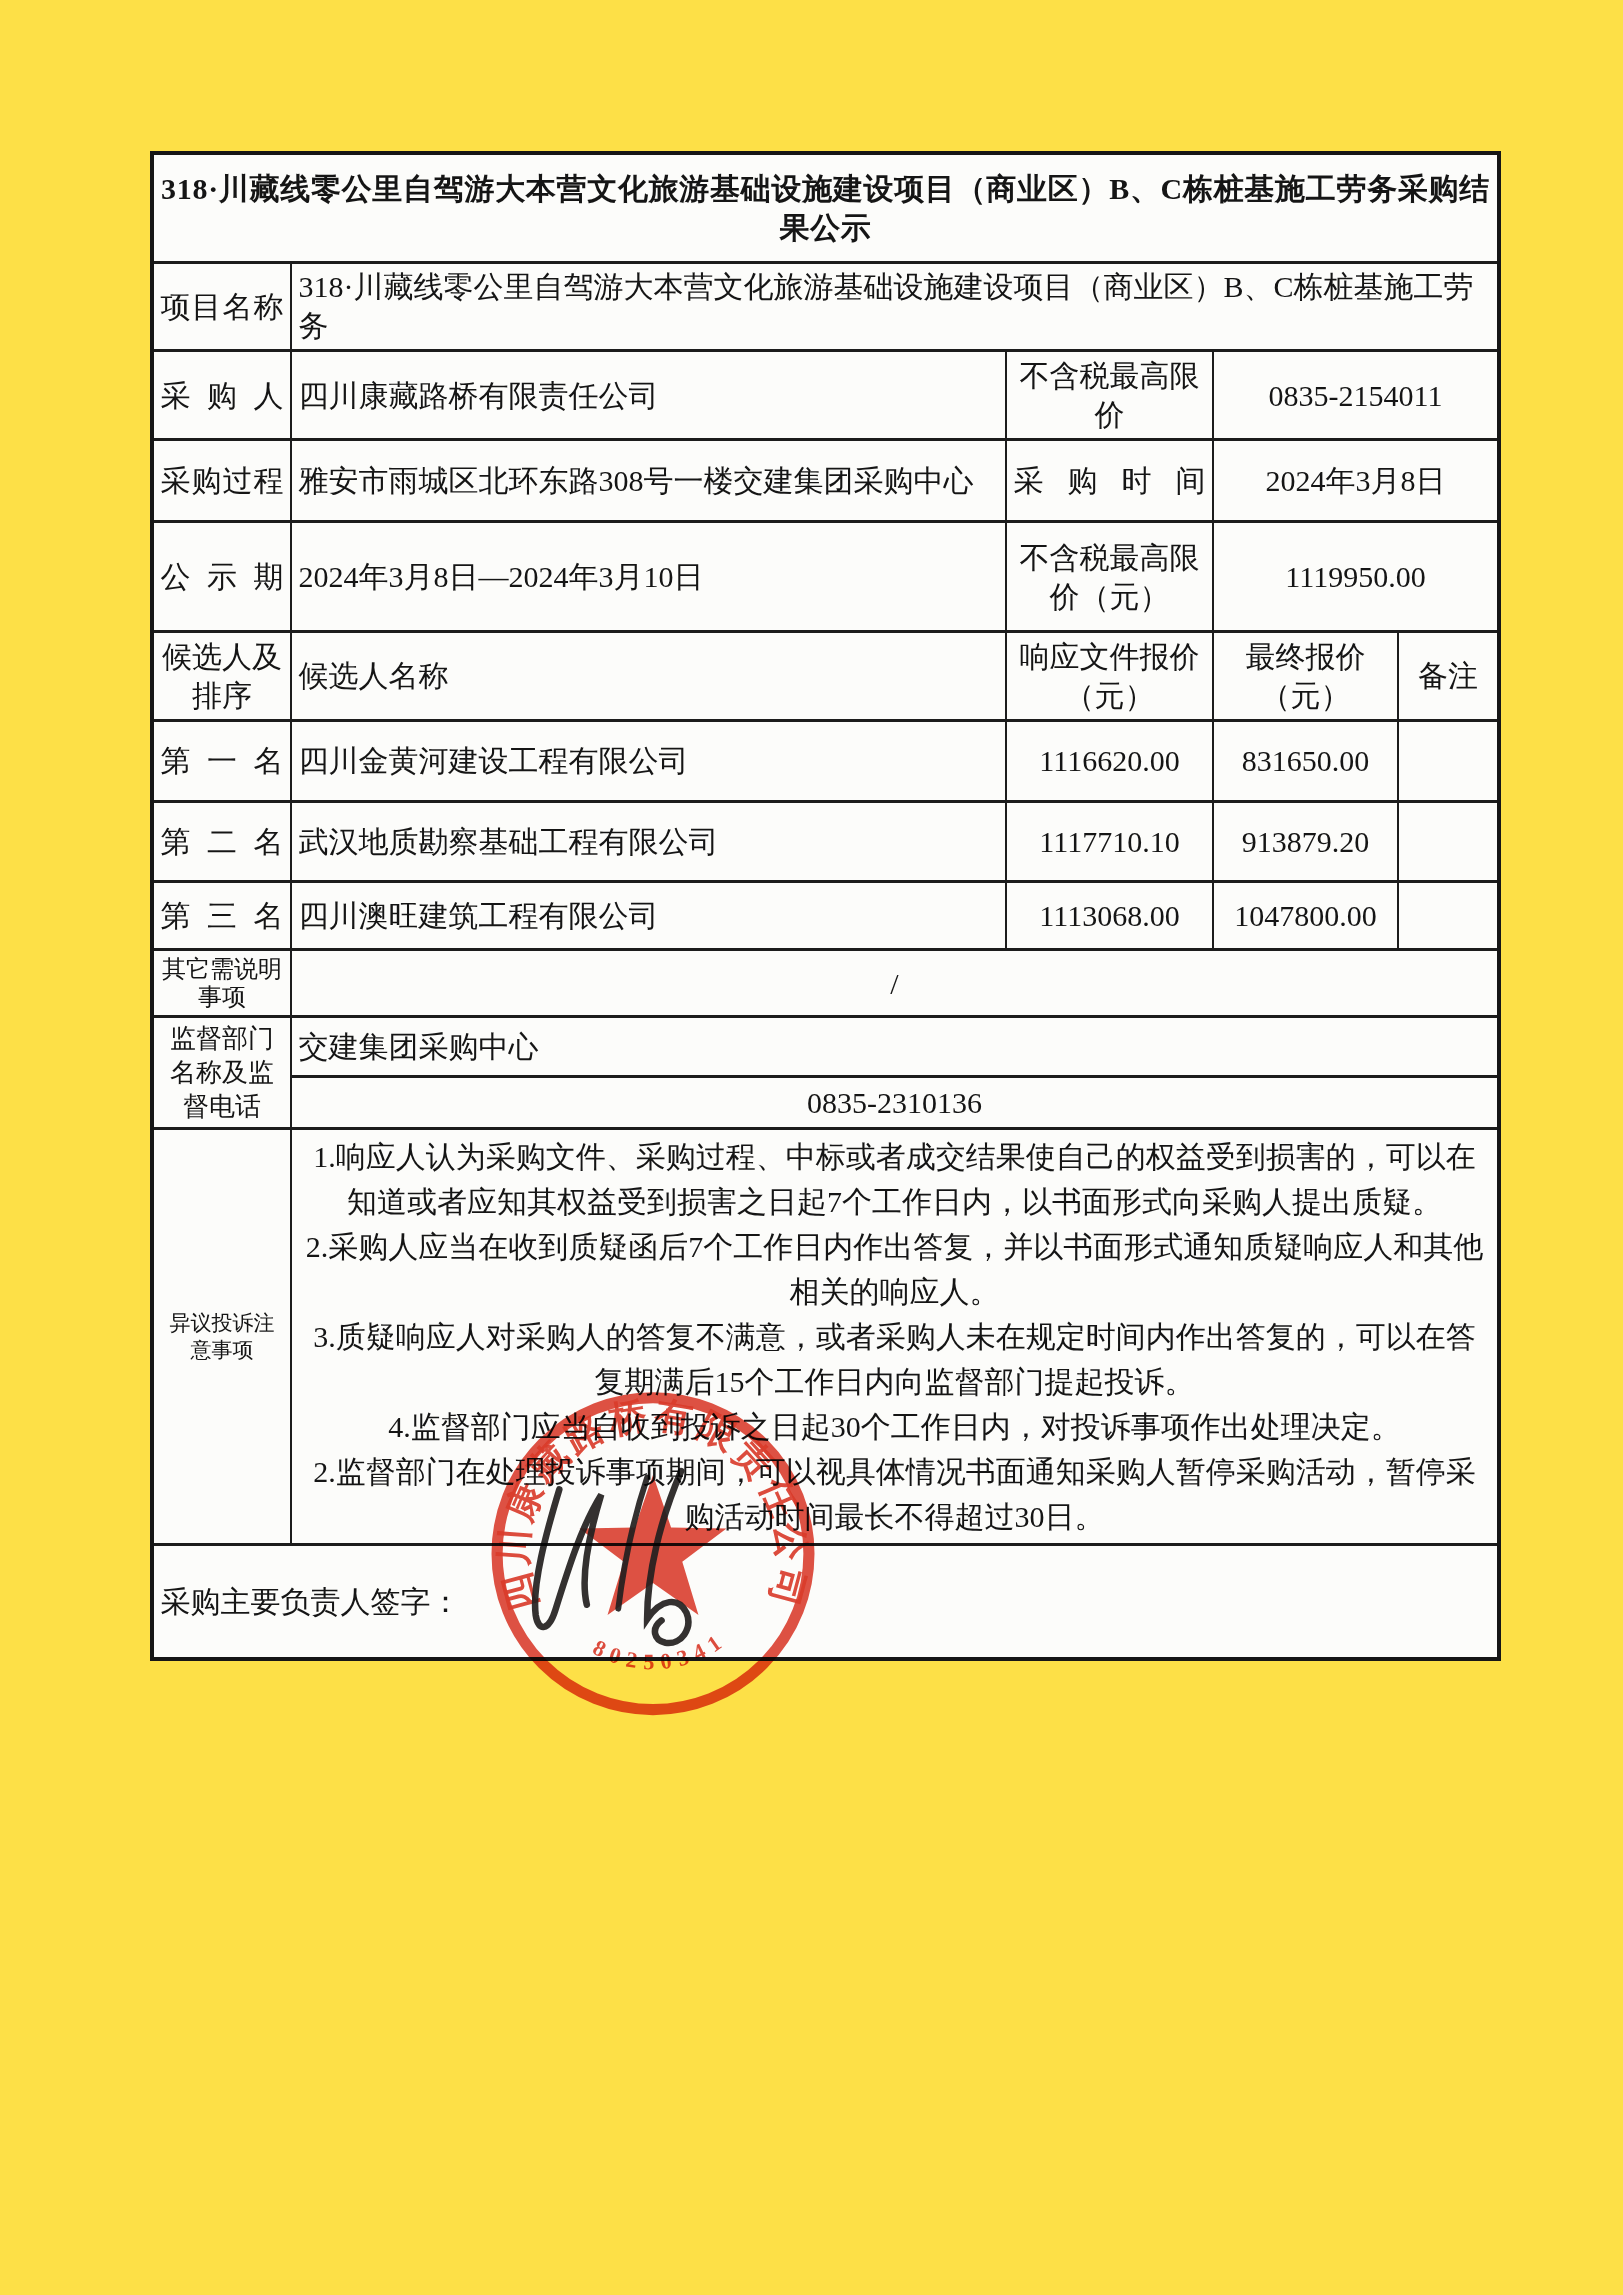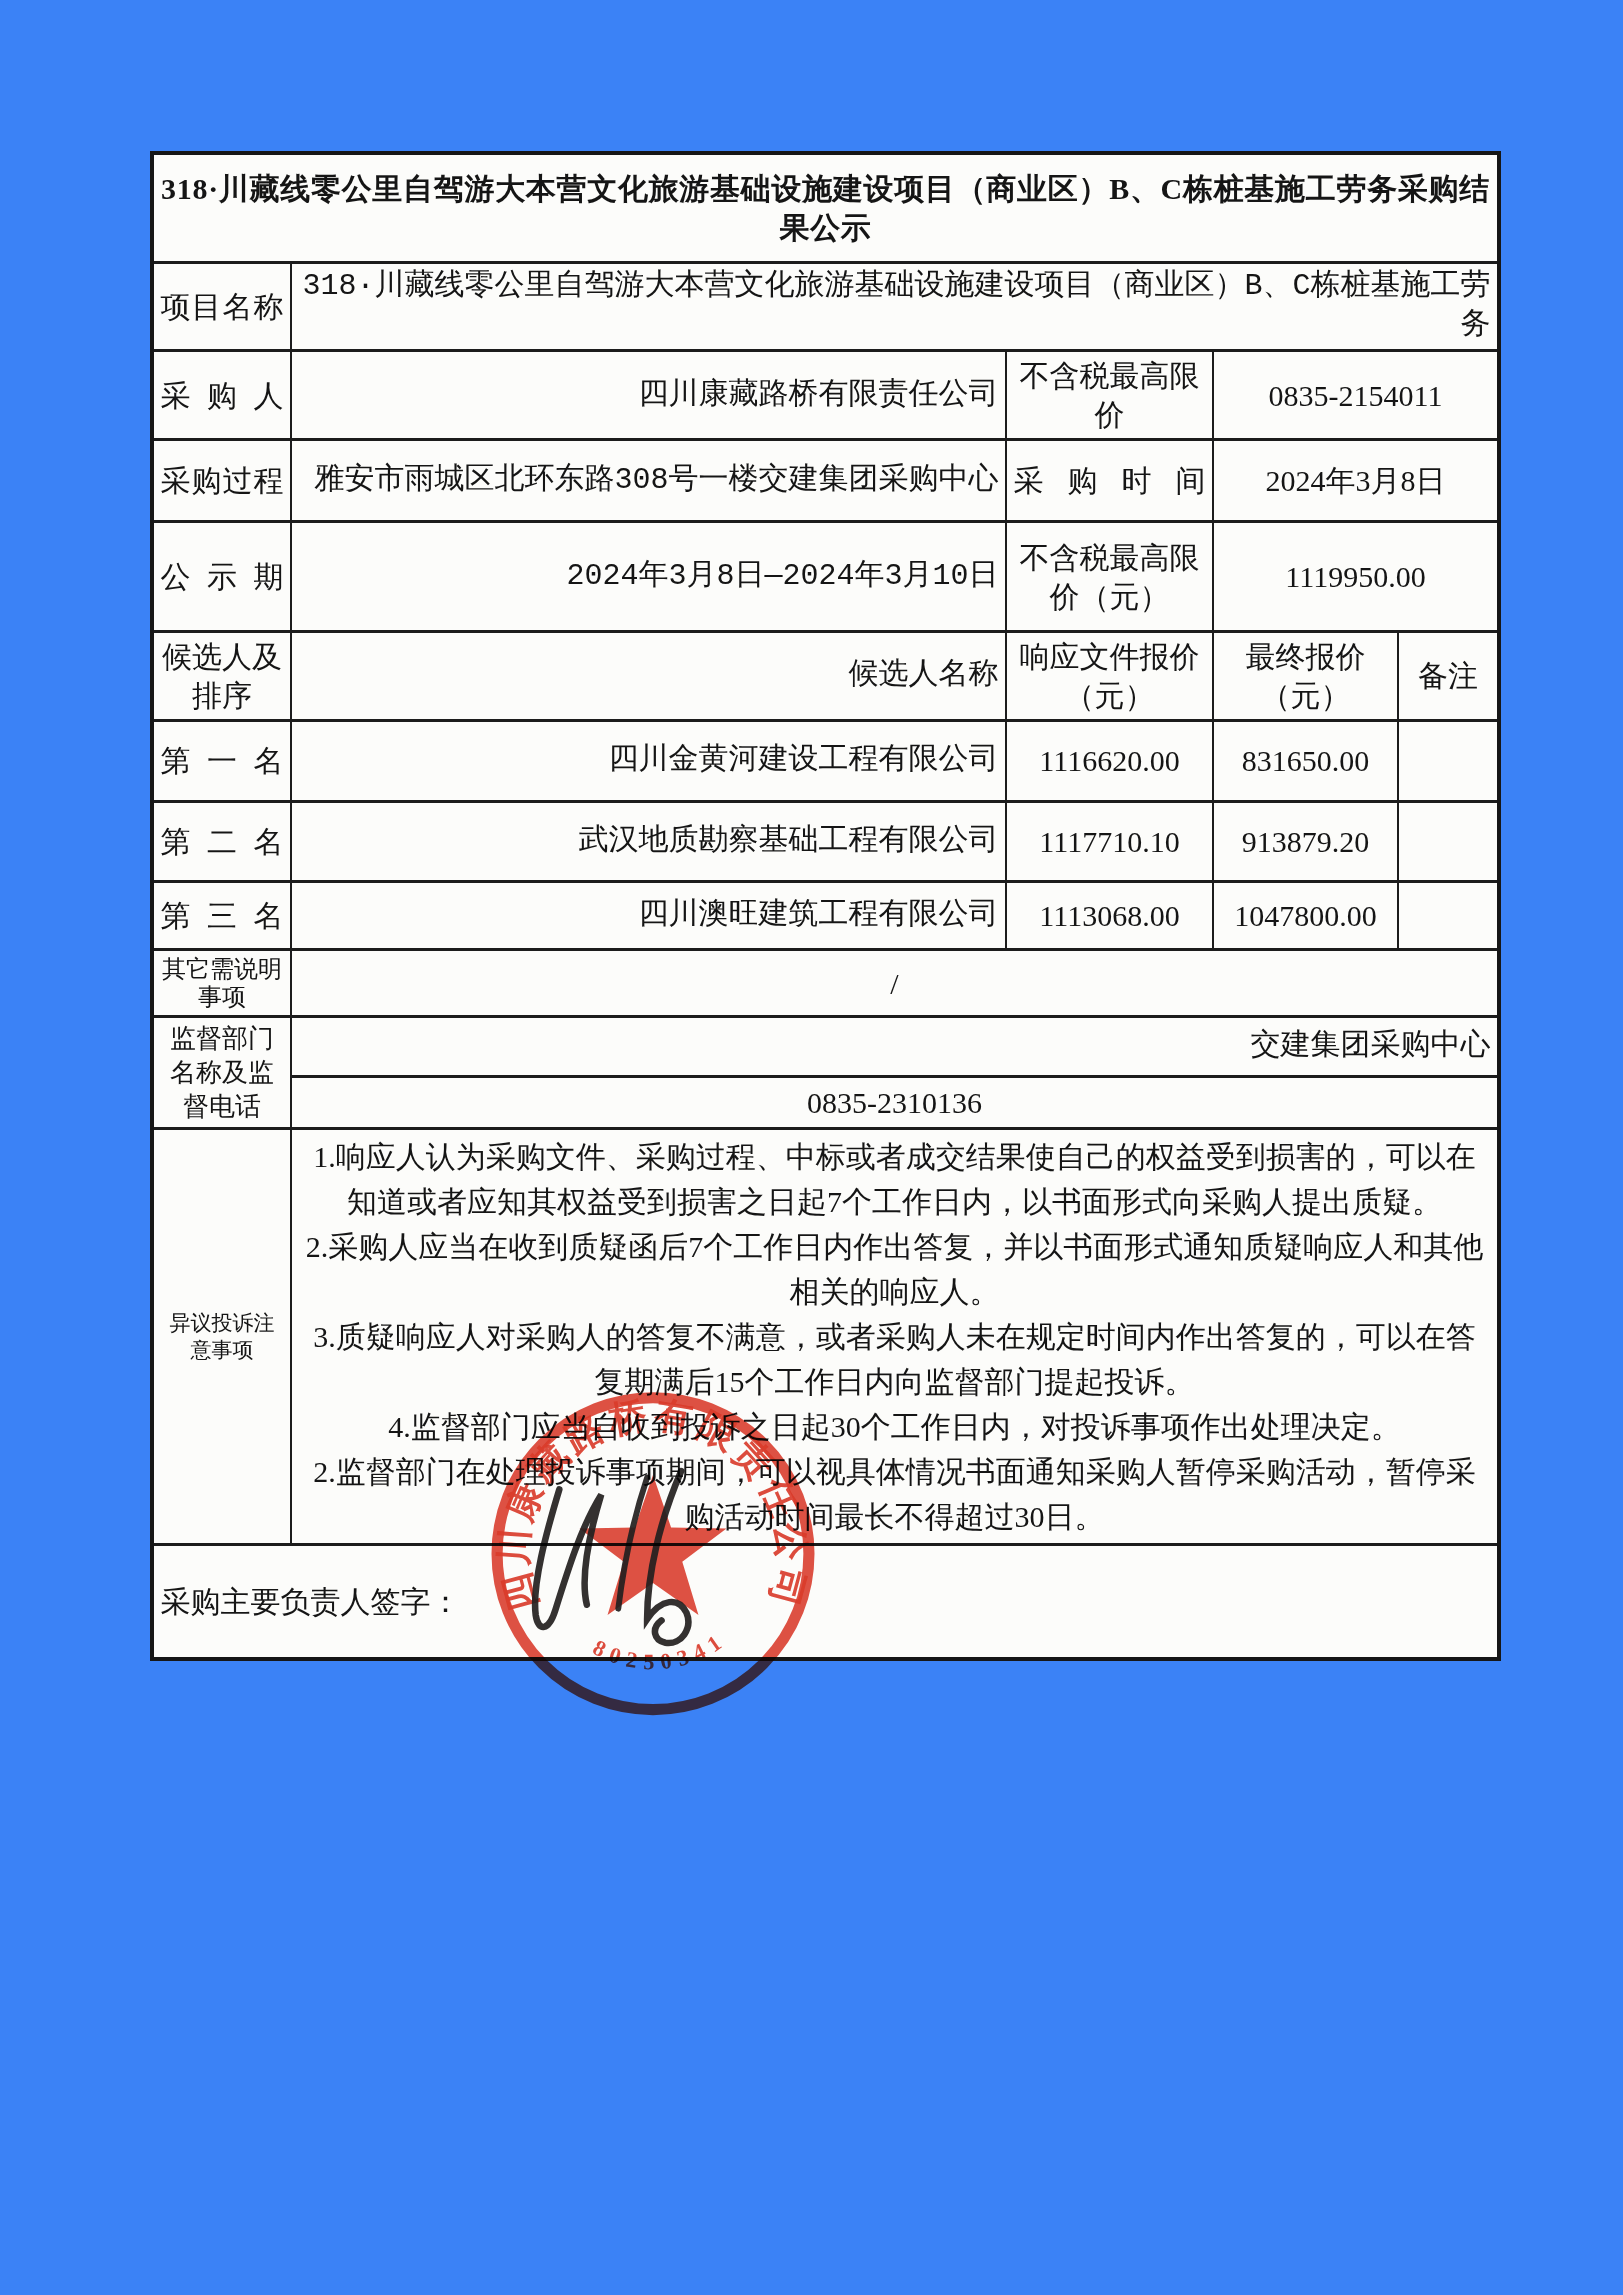--- a/index.html
+++ b/index.html
@@ -7,21 +7,21 @@
   body {
     width: 1623px; height: 2295px;
     position: relative;
     font-family: "Liberation Serif", "DejaVu Serif", serif;
     color: #151515;
     overflow: hidden;
   }
   .page {
     position: absolute; left: 0; top: 0;
     width: 1623px; height: 2295px;
-    background: #3b82f6;
+    background: #fde047;
   }
   table.doc {
     position: absolute; left: 150px; top: 151px;
     width: 1347px;
     border-collapse: collapse;
     table-layout: fixed;
     background: #fcfcfa;
   }
   table.doc td {
     border: 2.6px solid #1c1c1c;
@@ -45,21 +45,21 @@
     letter-spacing: 0.7px;
   }
   
   td.jlab {
     text-align: justify;
     text-align-last: justify;
     text-justify: inter-character;
     padding: 3.9px 13px;
   }
   td.clab { text-align: center; padding: 3.9px 3.9px; }
-  td.cval { text-align: right; font-family: Liberation Mono, monospace; }
+  td.cval { text-align: left; }
   td.num  { text-align: center; font-size: 31px; }
   td.slash-cell { text-align: center; font-size: 33px; }
   td.notice-cell {
     vertical-align: middle;
     padding: 13px 15.7px 13px 17px;
     font-size: 29.5px;
   }
   td.notice-cell p {
     line-height: 45px;
     text-align: center;

